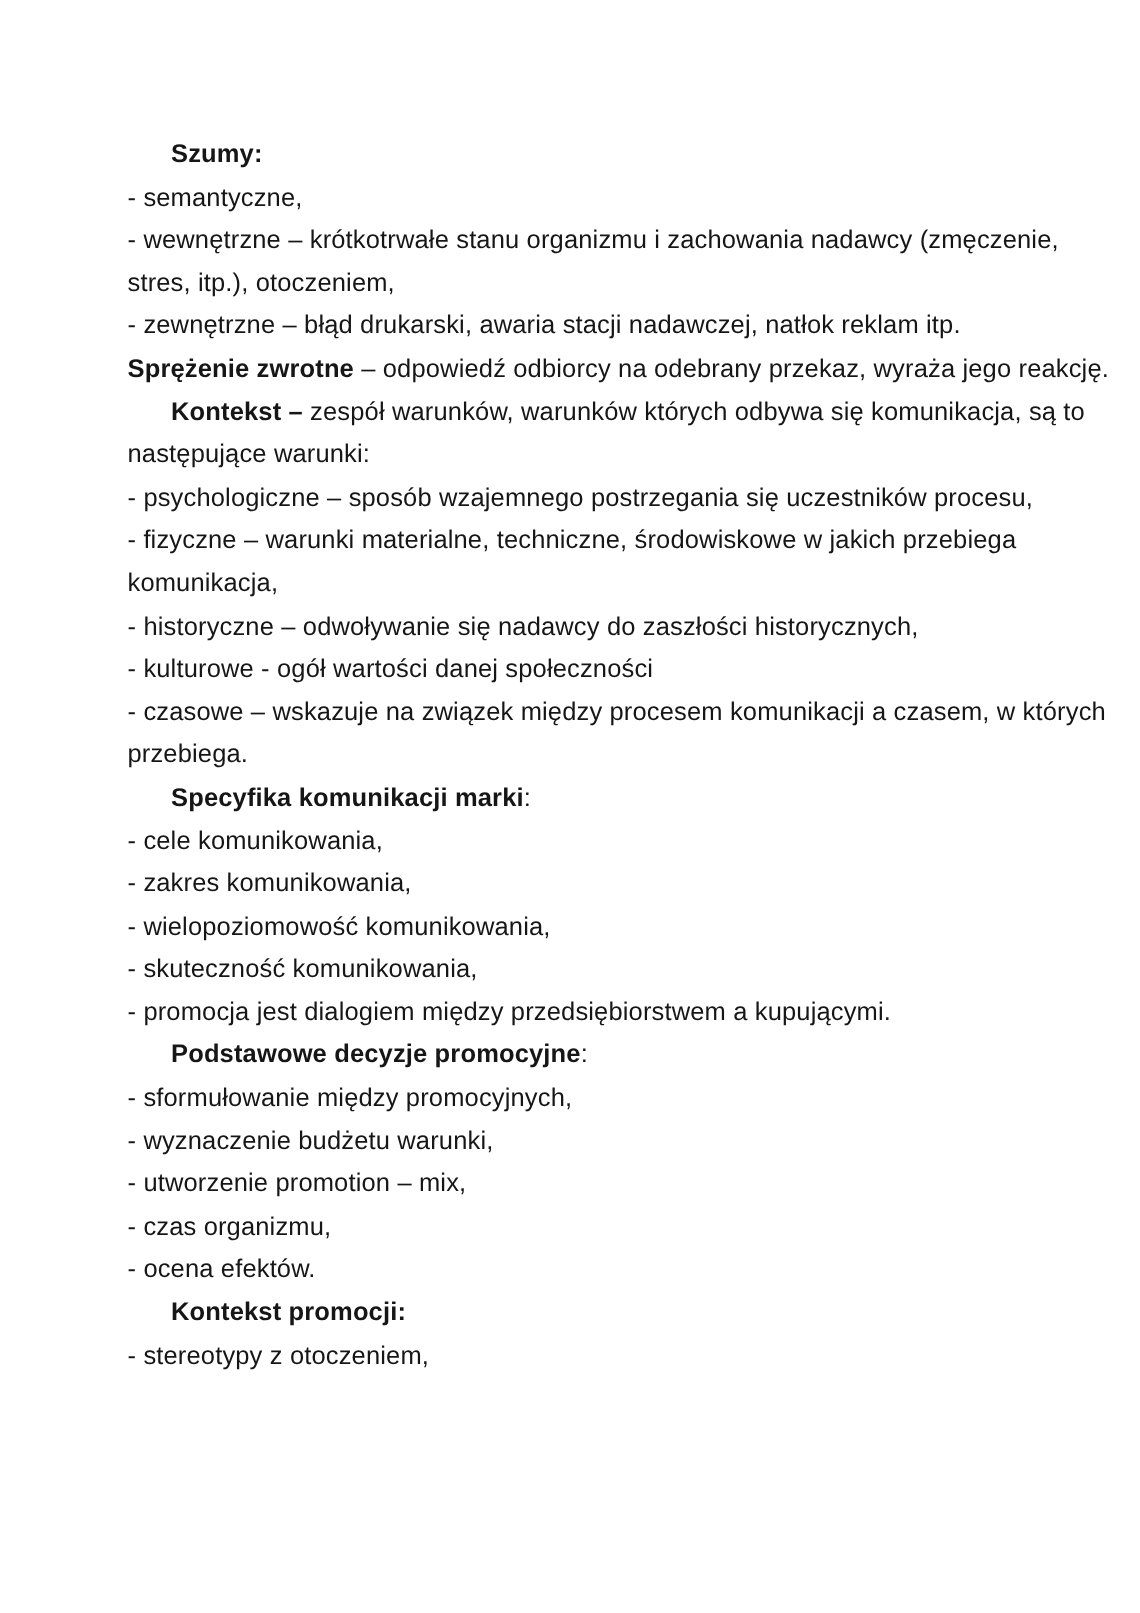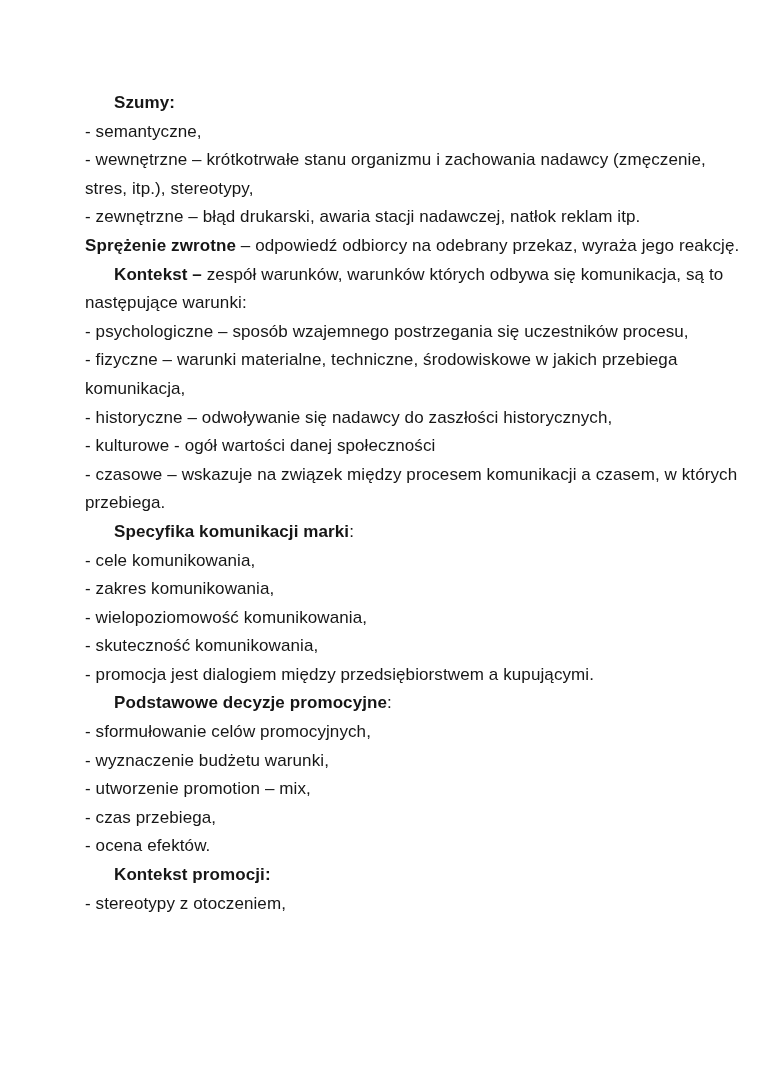--- a/index.html
+++ b/index.html
@@ -37,40 +37,40 @@
   }
 </style>
 </head>
 <body>
 
 <div class="page">
   <div class="text-block" id="text-block">
       <div class="line indent"><span class="b">Szumy:</span></div>
       <div class="line"><span>- semantyczne,</span></div>
       <div class="line"><span>- wewnętrzne – krótkotrwałe stanu organizmu i zachowania nadawcy (zmęczenie,</span></div>
-      <div class="line"><span>stres, itp.), stereotypy,</span></div>
+      <div class="line"><span>stres, itp.), otoczeniem,</span></div>
       <div class="line"><span>- zewnętrzne – błąd drukarski, awaria stacji nadawczej, natłok reklam itp.</span></div>
       <div class="line"><span class="b">Sprężenie zwrotne</span><span> – odpowiedź odbiorcy na odebrany przekaz, wyraża jego reakcję.</span></div>
       <div class="line indent"><span class="b">Kontekst –</span><span> zespół warunków, warunków których odbywa się komunikacja, są to</span></div>
       <div class="line"><span>następujące warunki:</span></div>
       <div class="line"><span>- psychologiczne – sposób wzajemnego postrzegania się uczestników procesu,</span></div>
       <div class="line"><span>- fizyczne – warunki materialne, techniczne, środowiskowe w jakich przebiega</span></div>
       <div class="line"><span>komunikacja,</span></div>
       <div class="line"><span>- historyczne – odwoływanie się nadawcy do zaszłości historycznych,</span></div>
       <div class="line"><span>- kulturowe - ogół wartości danej społeczności</span></div>
       <div class="line"><span>- czasowe – wskazuje na związek między procesem komunikacji a czasem, w których</span></div>
       <div class="line"><span>przebiega.</span></div>
       <div class="line indent"><span class="b">Specyfika komunikacji marki</span><span>:</span></div>
       <div class="line"><span>- cele komunikowania,</span></div>
       <div class="line"><span>- zakres komunikowania,</span></div>
       <div class="line"><span>- wielopoziomowość komunikowania,</span></div>
       <div class="line"><span>- skuteczność komunikowania,</span></div>
       <div class="line"><span>- promocja jest dialogiem między przedsiębiorstwem a kupującymi.</span></div>
       <div class="line indent"><span class="b">Podstawowe decyzje promocyjne</span><span>:</span></div>
-      <div class="line"><span>- sformułowanie celów promocyjnych,</span></div>
+      <div class="line"><span>- sformułowanie między promocyjnych,</span></div>
       <div class="line"><span>- wyznaczenie budżetu warunki,</span></div>
       <div class="line"><span>- utworzenie promotion – mix,</span></div>
-      <div class="line"><span>- czas przebiega,</span></div>
+      <div class="line"><span>- czas organizmu,</span></div>
       <div class="line"><span>- ocena efektów.</span></div>
       <div class="line indent"><span class="b">Kontekst promocji:</span></div>
       <div class="line"><span>- stereotypy z otoczeniem,</span></div>
     </div>
 </div>
 
 </body></html>

